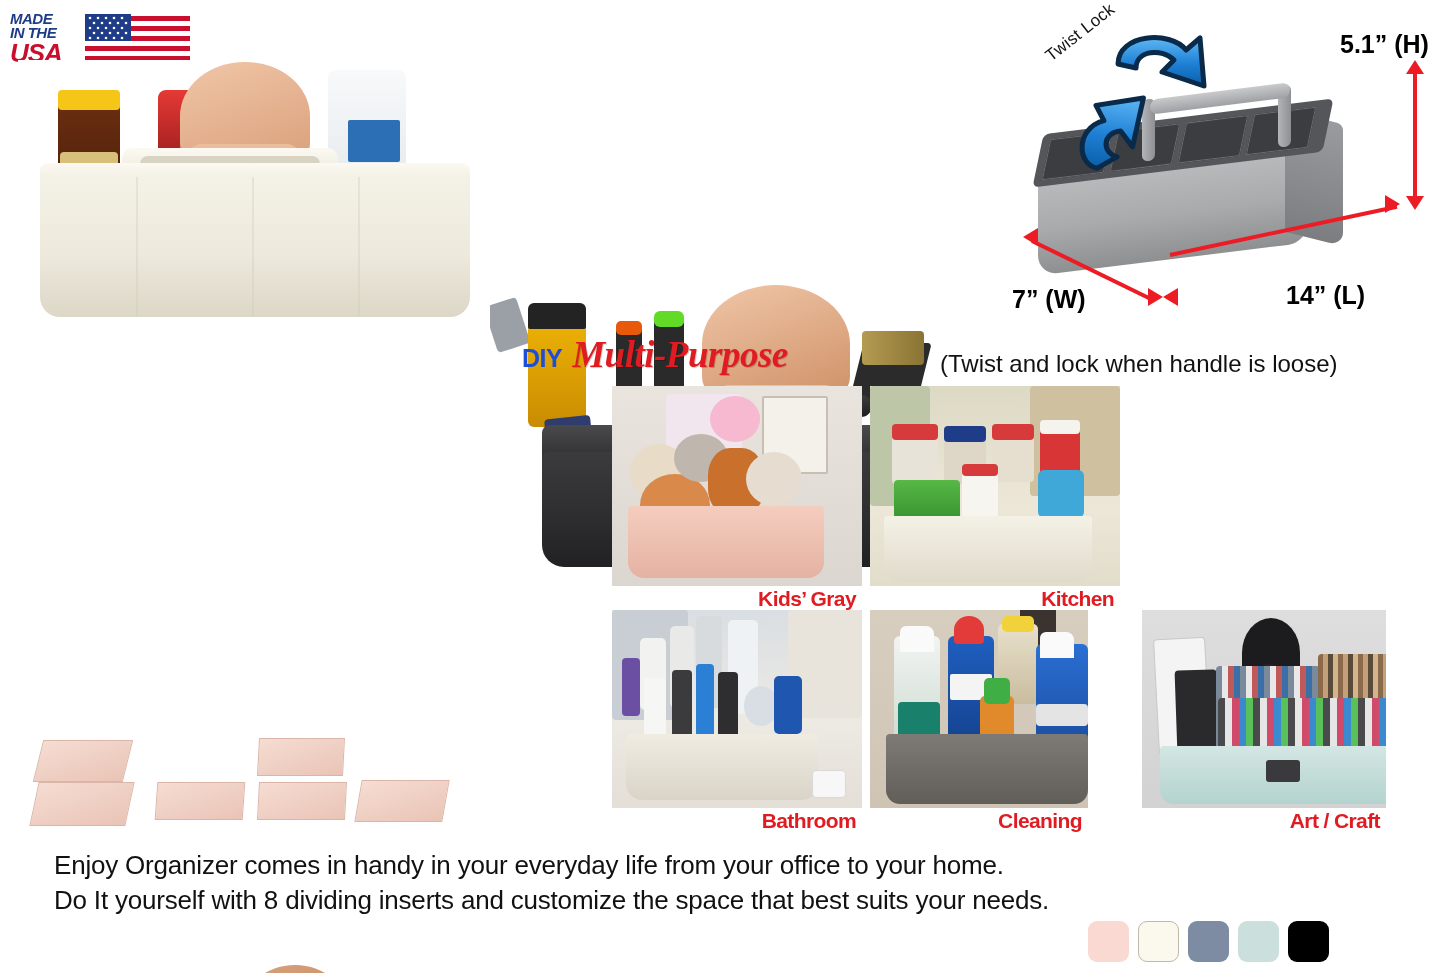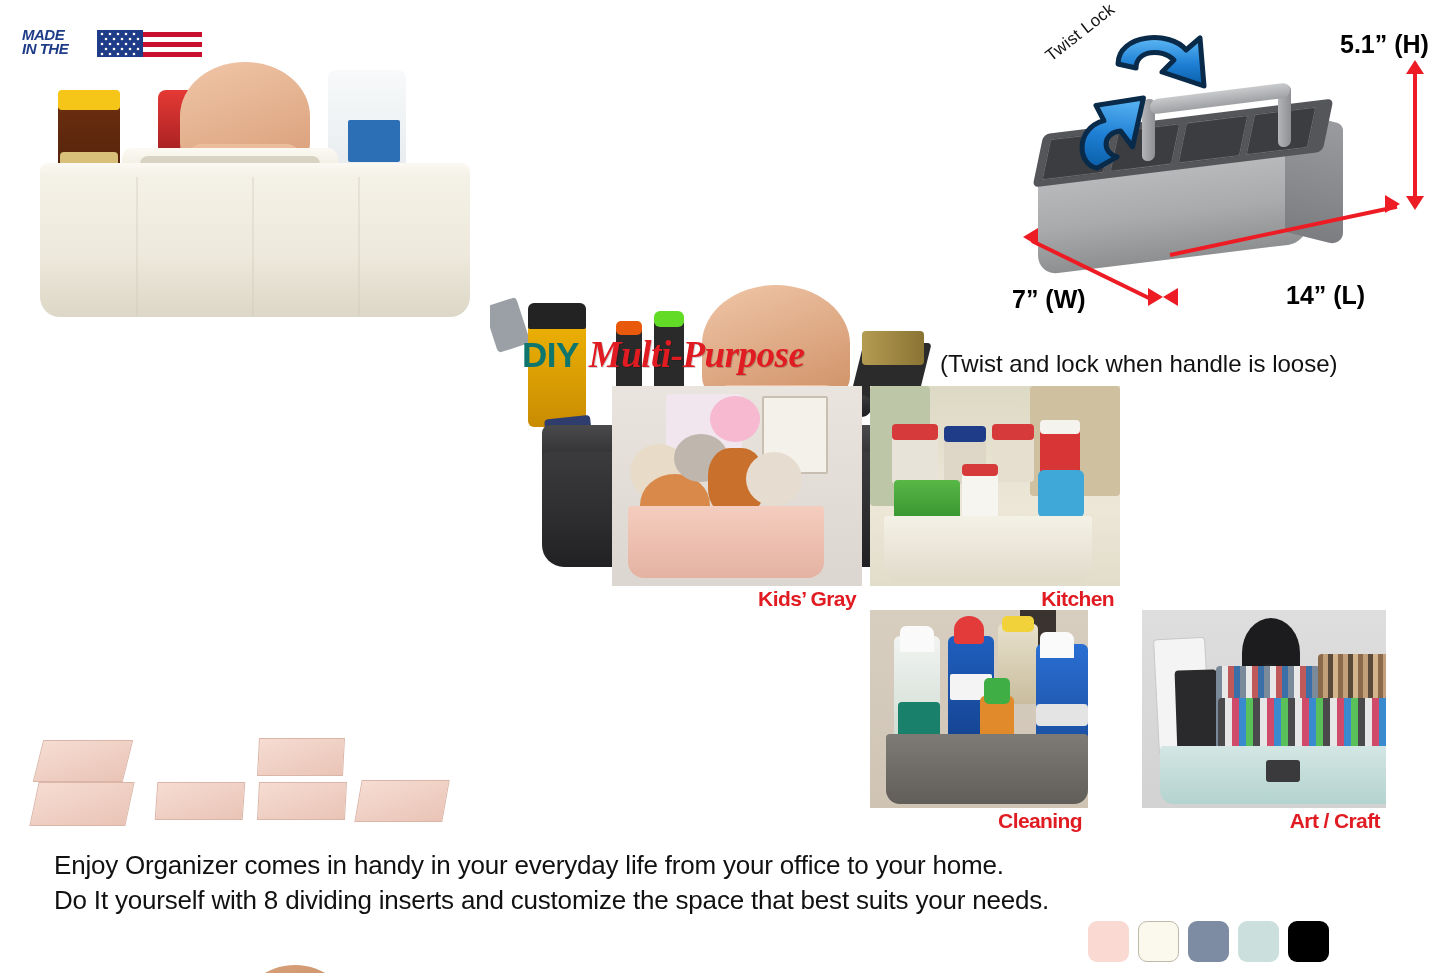--- a/index.html
+++ b/index.html
@@ -6,21 +6,21 @@
   body {
     width: 1445px; height: 973px;
     background: #ffffff;
     font-family: "Liberation Sans", sans-serif;
     position: relative; overflow: hidden;
   }
   .stage { position: absolute; inset: 0; }
   .abs { position: absolute; }
 
   
-  #usa-badge { left: 10px; top: 24px; width: 180px; height: 62px; margin-left: 12px; }
+  #usa-badge { left: 10px; top: 8px; width: 180px; height: 62px; }
   #usa-badge .usa-text {
     position: absolute; left: 0; top: 4px; width: 92px;
     color: #1F3C88; font-weight: bold; font-style: italic;
     line-height: 0.96; letter-spacing: -0.5px;
     font-family: "Liberation Sans", sans-serif;
   }
   #usa-badge .l1 { font-size: 15px; }
   #usa-badge .l2 { font-size: 15px; }
   #usa-badge .l3 { font-size: 26px; color: #C8102E; letter-spacing: -1px; }
   #usa-flag { position: absolute; left: 75px; top: 6px; width: 105px; height: 50px; }
@@ -117,21 +117,21 @@
     position: absolute; left: 1048px; top: 48px;
     transform: rotate(-38deg); transform-origin: left center;
     font-size: 17px; color: #111; font-family: "Liberation Sans", sans-serif;
     white-space: nowrap; letter-spacing: .3px;
   }
   .tw-arrow { position: absolute; }
 
   
   #diy-title { left: 522px; top: 333px; white-space: nowrap; }
   #diy-word {
-    font-size: 35px; font-weight: bold; color: #0f766e;
+    font-size: 25px; font-weight: bold; color: #1d4ed8;
     font-family: "Liberation Sans", sans-serif; letter-spacing: -.5px;
   }
   #multipurpose-word {
     font-size: 37px; color: #E01B22; font-style: italic; font-weight: bold;
     font-family: "Liberation Serif", serif; letter-spacing: -.5px;
     margin-left: 10px; text-shadow: 1px 1px 0 rgba(0,0,0,.18);
   }
   #twist-note {
     left: 940px; top: 350px; font-size: 24px; color: #111;
     font-family: "Liberation Sans", sans-serif; white-space: nowrap;
@@ -368,20 +368,40 @@
         <div class="ph-item" style="left:92px;top:82px;width:36px;height:56px;background:#F7F5F0;border-radius:4px;"></div>
         <div class="ph-item" style="left:92px;top:78px;width:36px;height:12px;background:#D73A3A;border-radius:4px;"></div>
         <div class="ph-item" style="left:24px;top:94px;width:66px;height:50px;background:linear-gradient(180deg,#58B846,#2F8A2A);"></div>
         <div class="ph-item" style="left:168px;top:84px;width:46px;height:48px;background:#3FA8D8;border-radius:6px;"></div>
         <div style="position:absolute;left:14px;top:130px;width:208px;height:66px;background:linear-gradient(180deg,#F4F1E6,#E0DACA);border-radius:4px 4px 16px 16px;"></div>
       </div>
       <div class="grid-label">Kitchen</div>
     </div>
 
 
+    <div class="grid-cell" style="left:0px;top:224px;width:250px;height:224px;">
+      <div class="grid-img" style="background:linear-gradient(180deg,#D9DEE2 0%,#EDEAE4 55%,#E3DED6 100%);">
+        <div class="ph-item" style="left:0px;top:0px;width:76px;height:110px;background:#C8CED4;"></div>
+        <div class="ph-item" style="left:176px;top:0px;width:74px;height:108px;background:#E8E4DC;"></div>
+        <div class="ph-item" style="left:28px;top:28px;width:26px;height:72px;background:#F2F2F0;border-radius:5px;"></div>
+        <div class="ph-item" style="left:58px;top:16px;width:24px;height:82px;background:#E9E9E7;border-radius:5px;"></div>
+        <div class="ph-item" style="left:84px;top:6px;width:26px;height:92px;background:#D8DBDD;border-radius:5px;"></div>
+        <div class="ph-item" style="left:116px;top:10px;width:30px;height:94px;background:#EFF2F4;border-radius:5px;"></div>
+        <div class="ph-item" style="left:10px;top:48px;width:18px;height:58px;background:#6A4FA3;border-radius:4px;"></div>
+        <div class="ph-item" style="left:32px;top:68px;width:22px;height:64px;background:#F6F6F4;border-radius:4px;"></div>
+        <div class="ph-item" style="left:60px;top:60px;width:20px;height:76px;background:#3B3B3D;border-radius:4px;"></div>
+        <div class="ph-item" style="left:84px;top:54px;width:18px;height:84px;background:#2B7FD4;border-radius:4px;"></div>
+        <div class="ph-item" style="left:106px;top:62px;width:20px;height:74px;background:#2E2E30;border-radius:4px;"></div>
+        <div class="ph-item" style="left:132px;top:76px;width:34px;height:40px;background:#D8DEE4;border-radius:50%;"></div>
+        <div class="ph-item" style="left:162px;top:66px;width:28px;height:58px;background:#1F56B0;border-radius:5px;"></div>
+        <div style="position:absolute;left:14px;top:124px;width:192px;height:66px;background:linear-gradient(180deg,#F0ECE2,#DAD4C8);border-radius:4px 4px 16px 16px;"></div>
+        <div class="ph-item" style="left:200px;top:160px;width:34px;height:28px;background:#F7F7F7;border:1px solid #D8D8D8;"></div>
+      </div>
+      <div class="grid-label">Bathroom</div>
+    </div>
 
     <div class="grid-cell" style="left:258px;top:224px;width:218px;height:224px;">
       <div class="grid-img" style="background:linear-gradient(180deg,#D8CEC0 0%,#CFC4B4 100%);">
         <div class="ph-item" style="left:150px;top:0px;width:36px;height:44px;background:#3A3330;border-radius:0 0 10px 10px;"></div>
         <div class="ph-item" style="left:24px;top:26px;width:46px;height:104px;background:linear-gradient(180deg,#F2F4F2,#CFDCD2);border-radius:6px;"></div>
         <div class="ph-item" style="left:30px;top:16px;width:34px;height:26px;background:#FAFAFA;border-radius:6px 8px 0 0;"></div>
         <div class="ph-item" style="left:28px;top:92px;width:42px;height:46px;background:#18806B;"></div>
         <div class="ph-item" style="left:78px;top:26px;width:46px;height:106px;background:linear-gradient(180deg,#1F5FBF,#154391);border-radius:6px;"></div>
         <div class="ph-item" style="left:84px;top:6px;width:30px;height:28px;background:#E33A3A;border-radius:50% 50% 4px 4px;"></div>
         <div class="ph-item" style="left:80px;top:64px;width:42px;height:26px;background:#F4F4F4;border-radius:2px;"></div>

